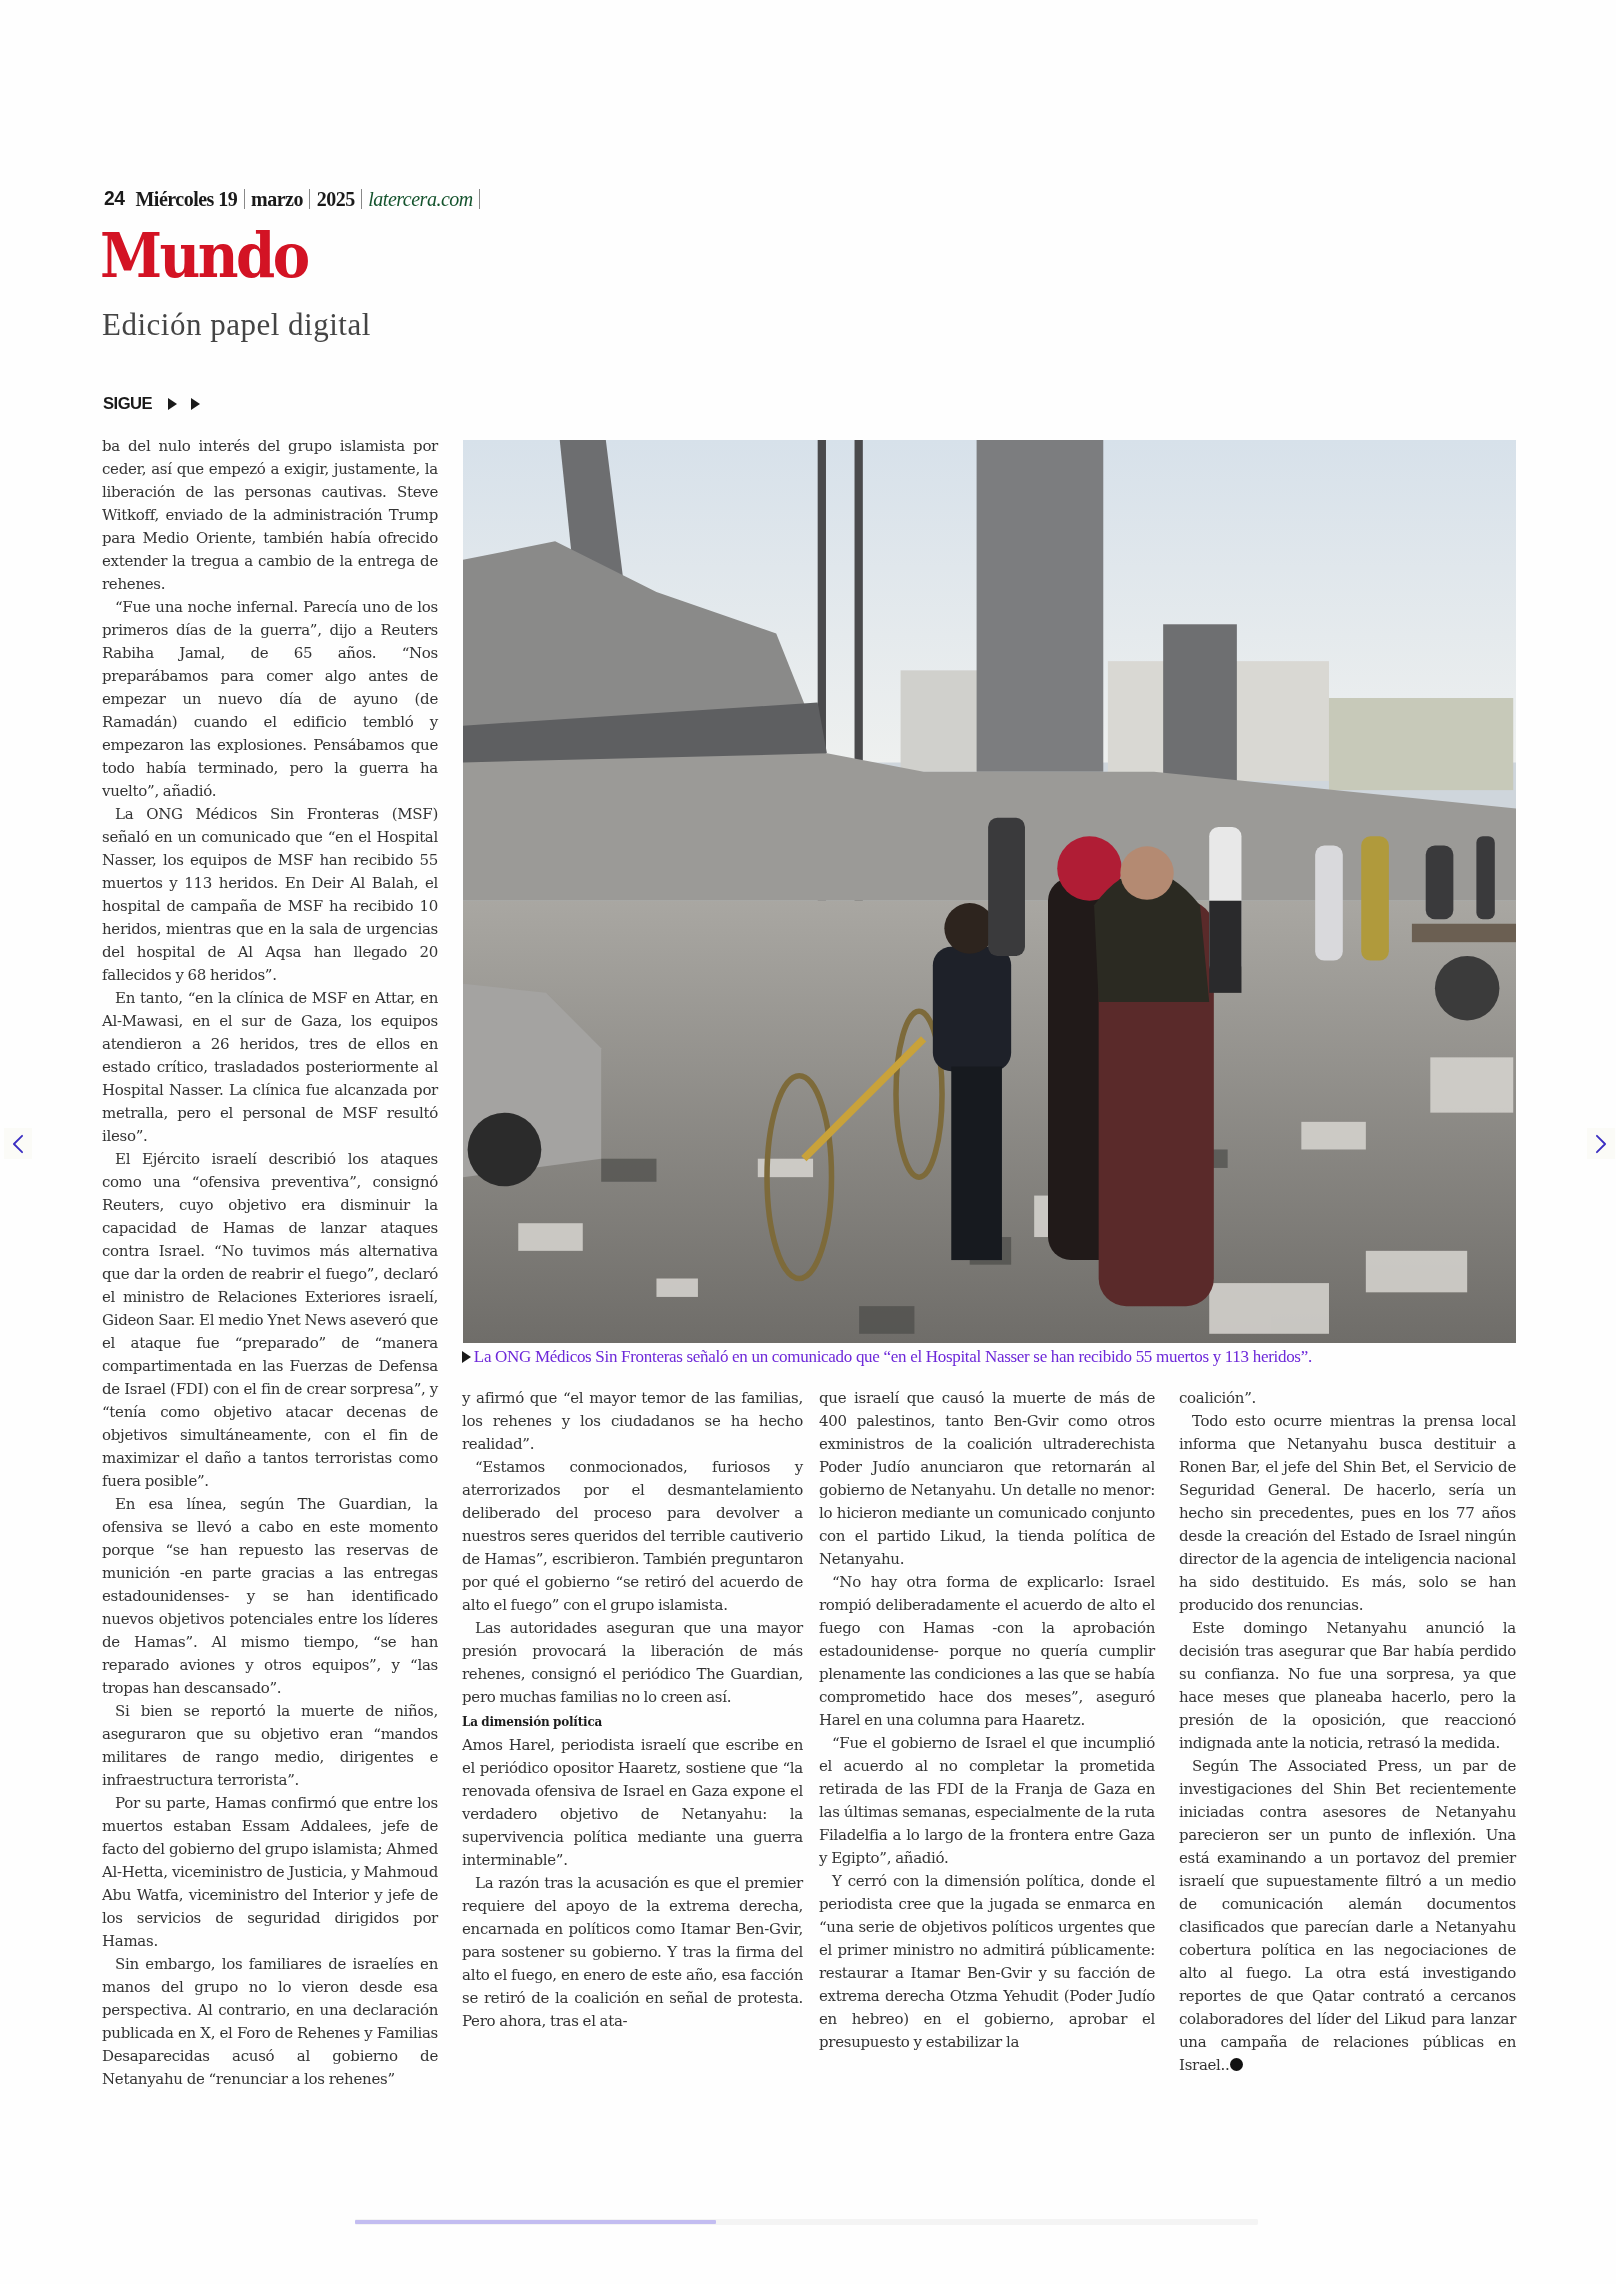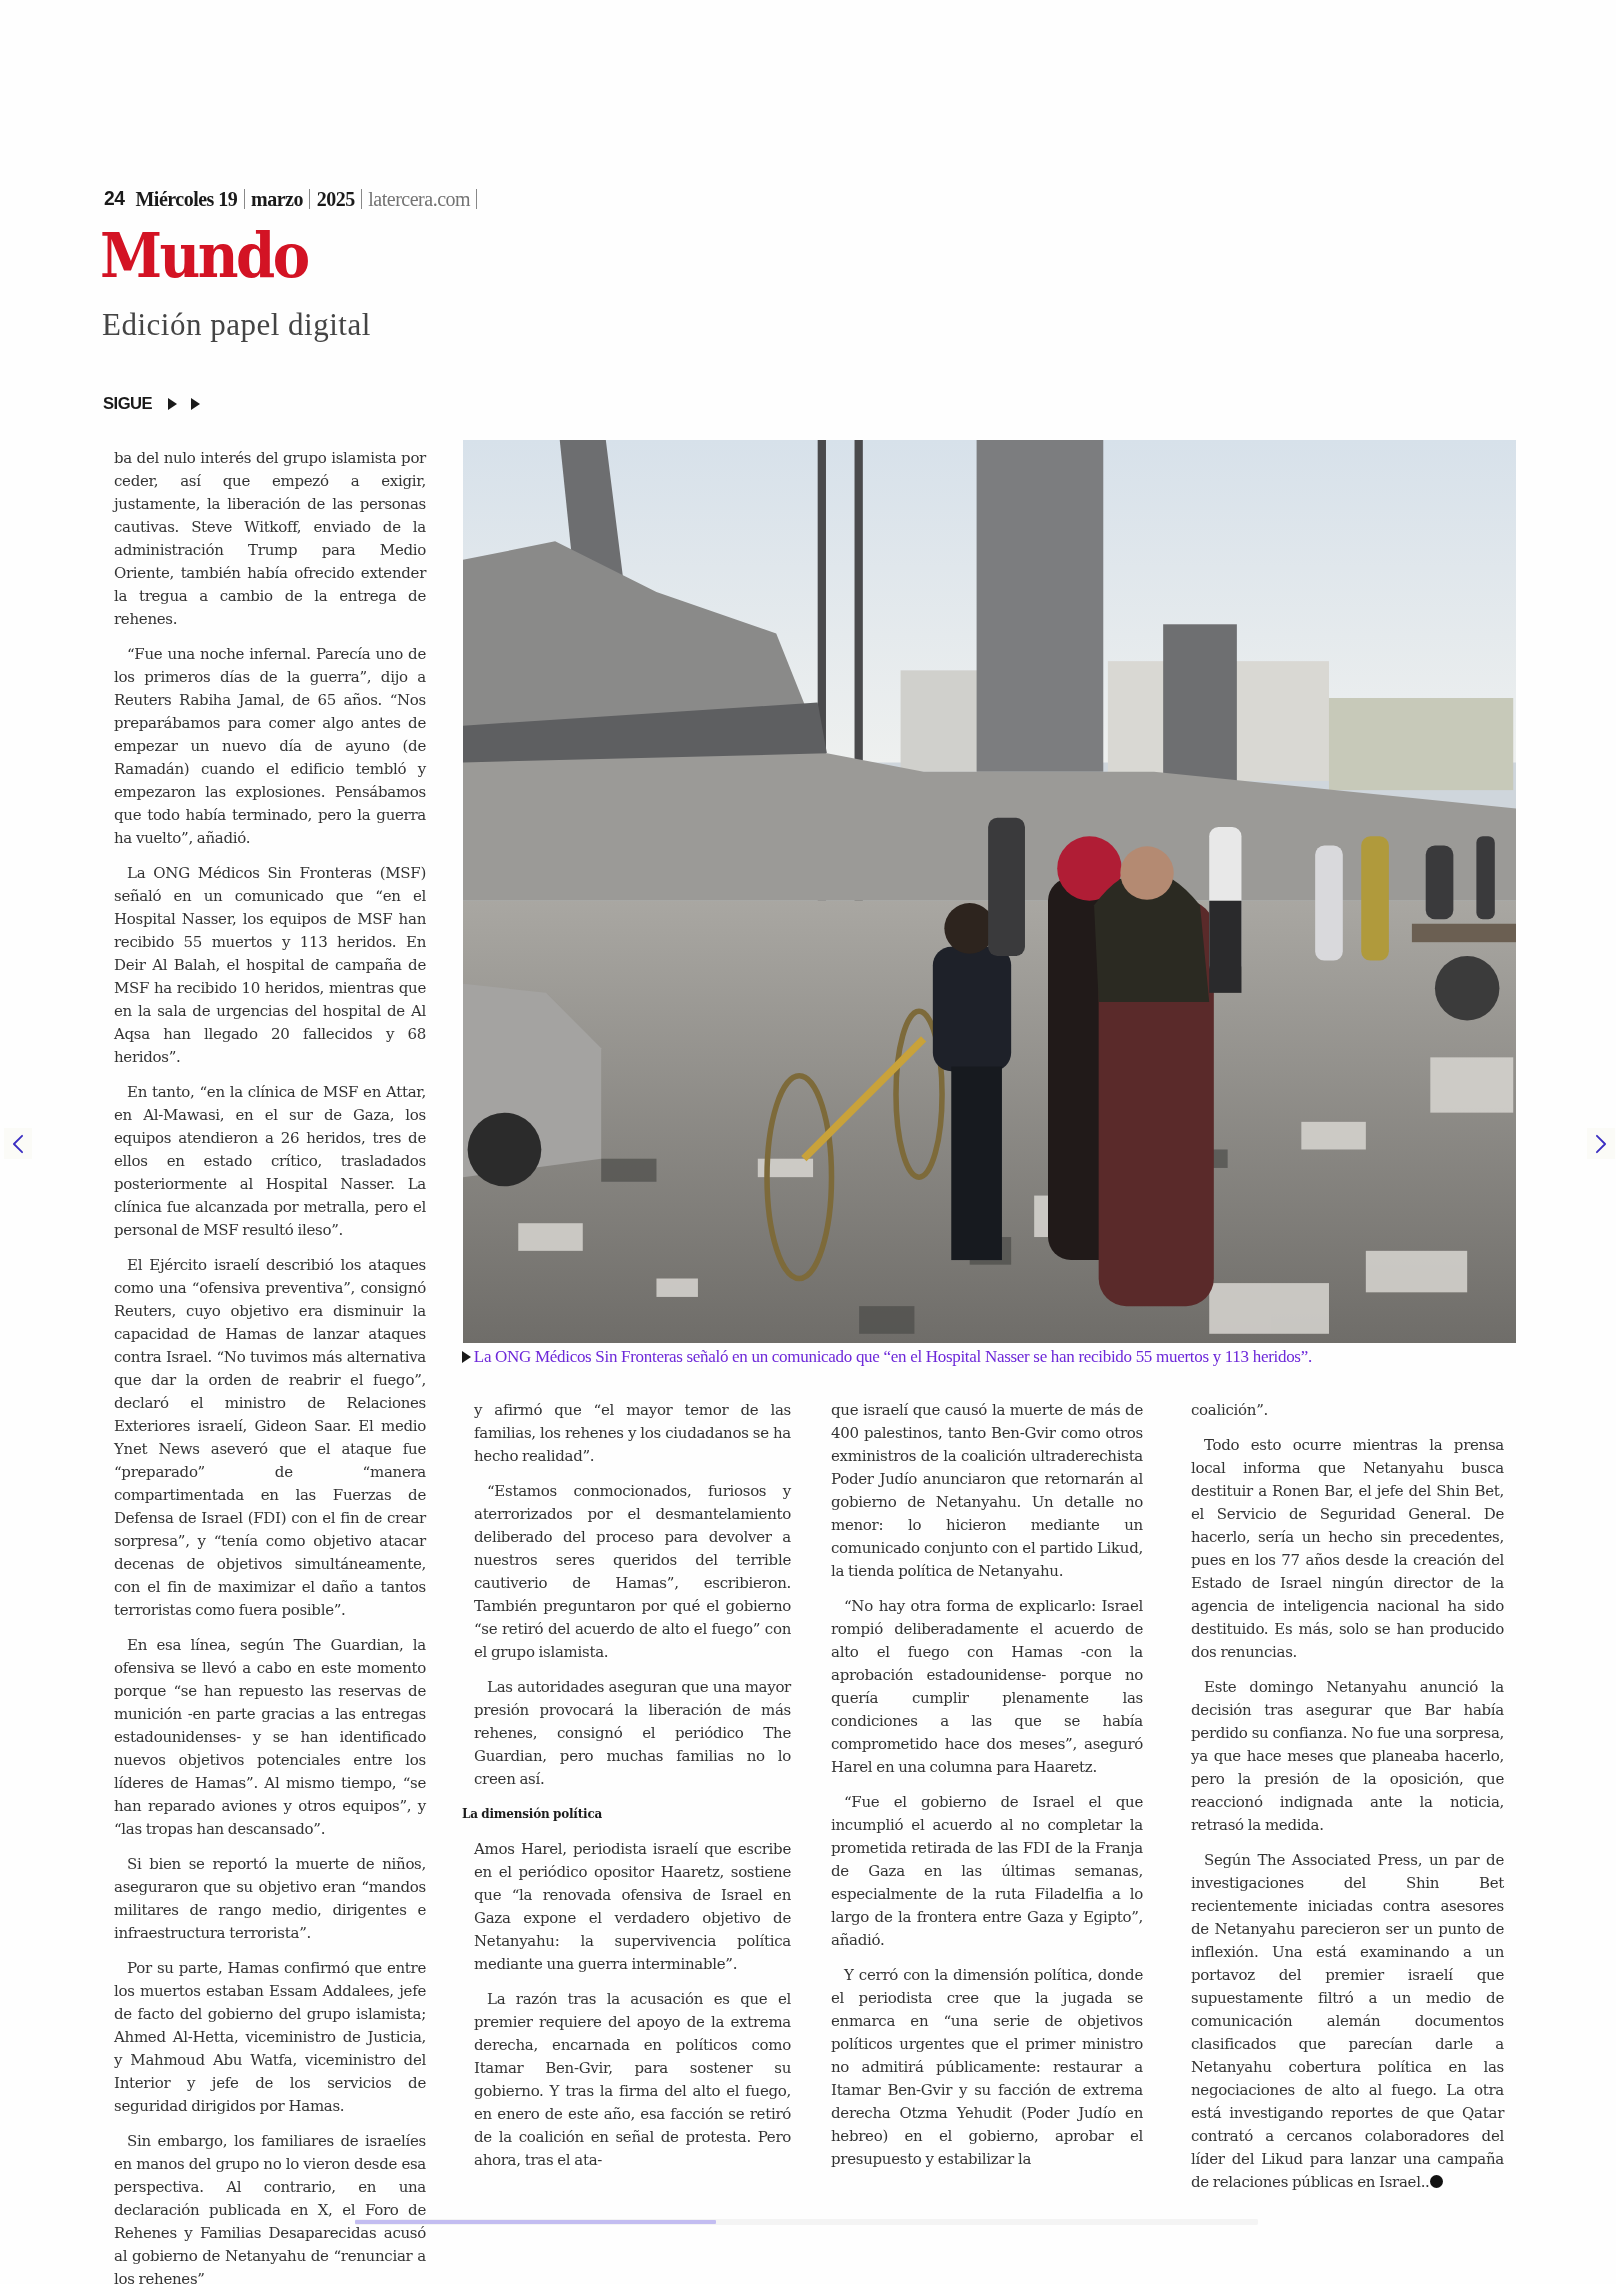--- a/index.html
+++ b/index.html
@@ -14,21 +14,21 @@
   
   .folio {
     left: 104px; top: 183px; height: 32px;
     font-family: "Liberation Serif", serif;
     font-size: 20px; line-height: 28px; font-weight: bold;
     display: flex; align-items: center; white-space: nowrap;
     letter-spacing: -0.5px; color: #1a1a1a;
   }
   .folio .pnum { margin-right: 11px; font-family: "Liberation Sans", sans-serif; font-weight: bold; font-size: 19.3px; }
   .folio .sep { display: inline-block; width: 0.9px; height: 19.3px; background: #888; margin: 0 6.4px; }
-  .folio .site { color: #737373; font-weight: normal; }
+  .folio .site { color: #14532d; font-weight: normal; font-style: italic; }
 
   .section-title {
     left: 100px; top: 221px;
     font-family: "DejaVu Serif", serif; font-weight: bold;
     font-size: 61px; line-height: 69px; color: #d31324;
     letter-spacing: -2.8px;
     transform: scaleX(0.92); transform-origin: left center;
   }
   .section-sub {
     left: 102px; top: 304px;
@@ -46,21 +46,21 @@
     border-top: 6px solid transparent; border-bottom: 6px solid transparent;
     border-left: 9.2px solid #1a1a1a; }
 
   
   .col {
     font-family: "DejaVu Serif", serif;
     font-size: 15px; line-height: 23px; color: #333;
     text-align: justify; hyphens: manual;
     letter-spacing: -0.3px; word-spacing: -0.5px;
   }
-  .col p { margin: 12px; text-indent: 0; }
+  .col p { margin: 0; text-indent: 0; }
   .col p.ind { text-indent: 13px; }
   .col h3 {
     margin: 1.8px 0 0 0; font-family: "DejaVu Serif", serif;
     font-weight: bold; font-size: 12px; line-height: 23px; color: #1c1c1c;
     letter-spacing: -0.2px;
   }
   .col1 { left: 102px; top: 435px; width: 336px; }
   .col2 { left: 462px; top: 1387px; width: 341px; }
   .col3 { left: 819px; top: 1387px; width: 336px; }
   .col4 { left: 1179px; top: 1387px; width: 337px; }

